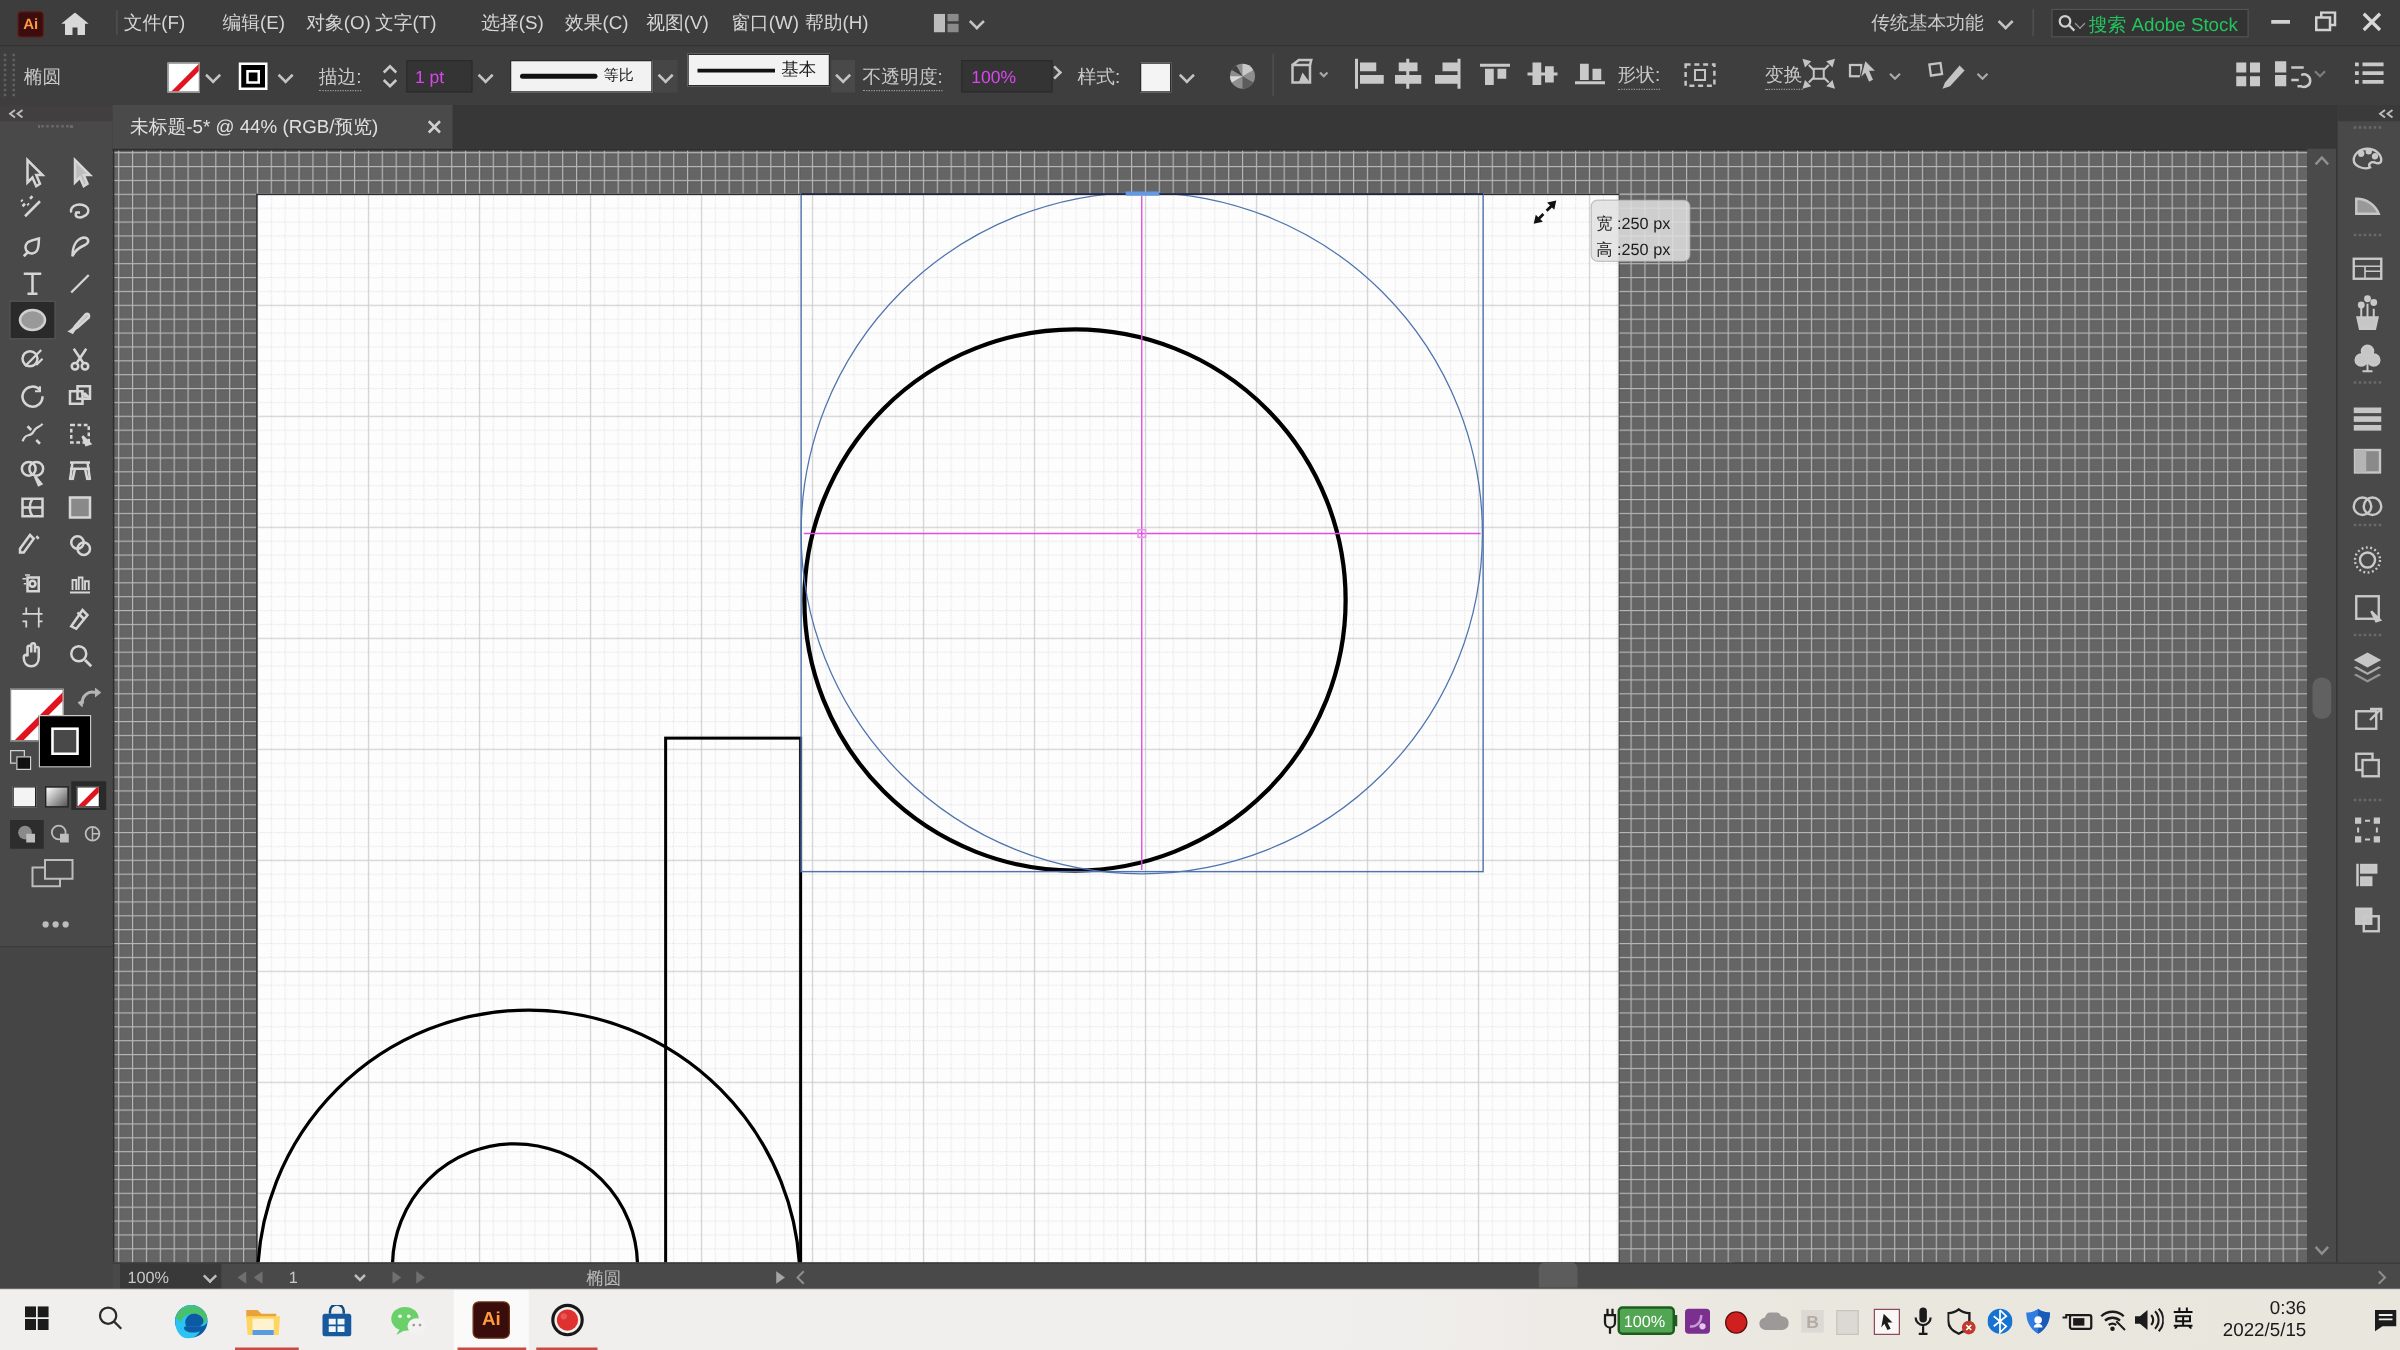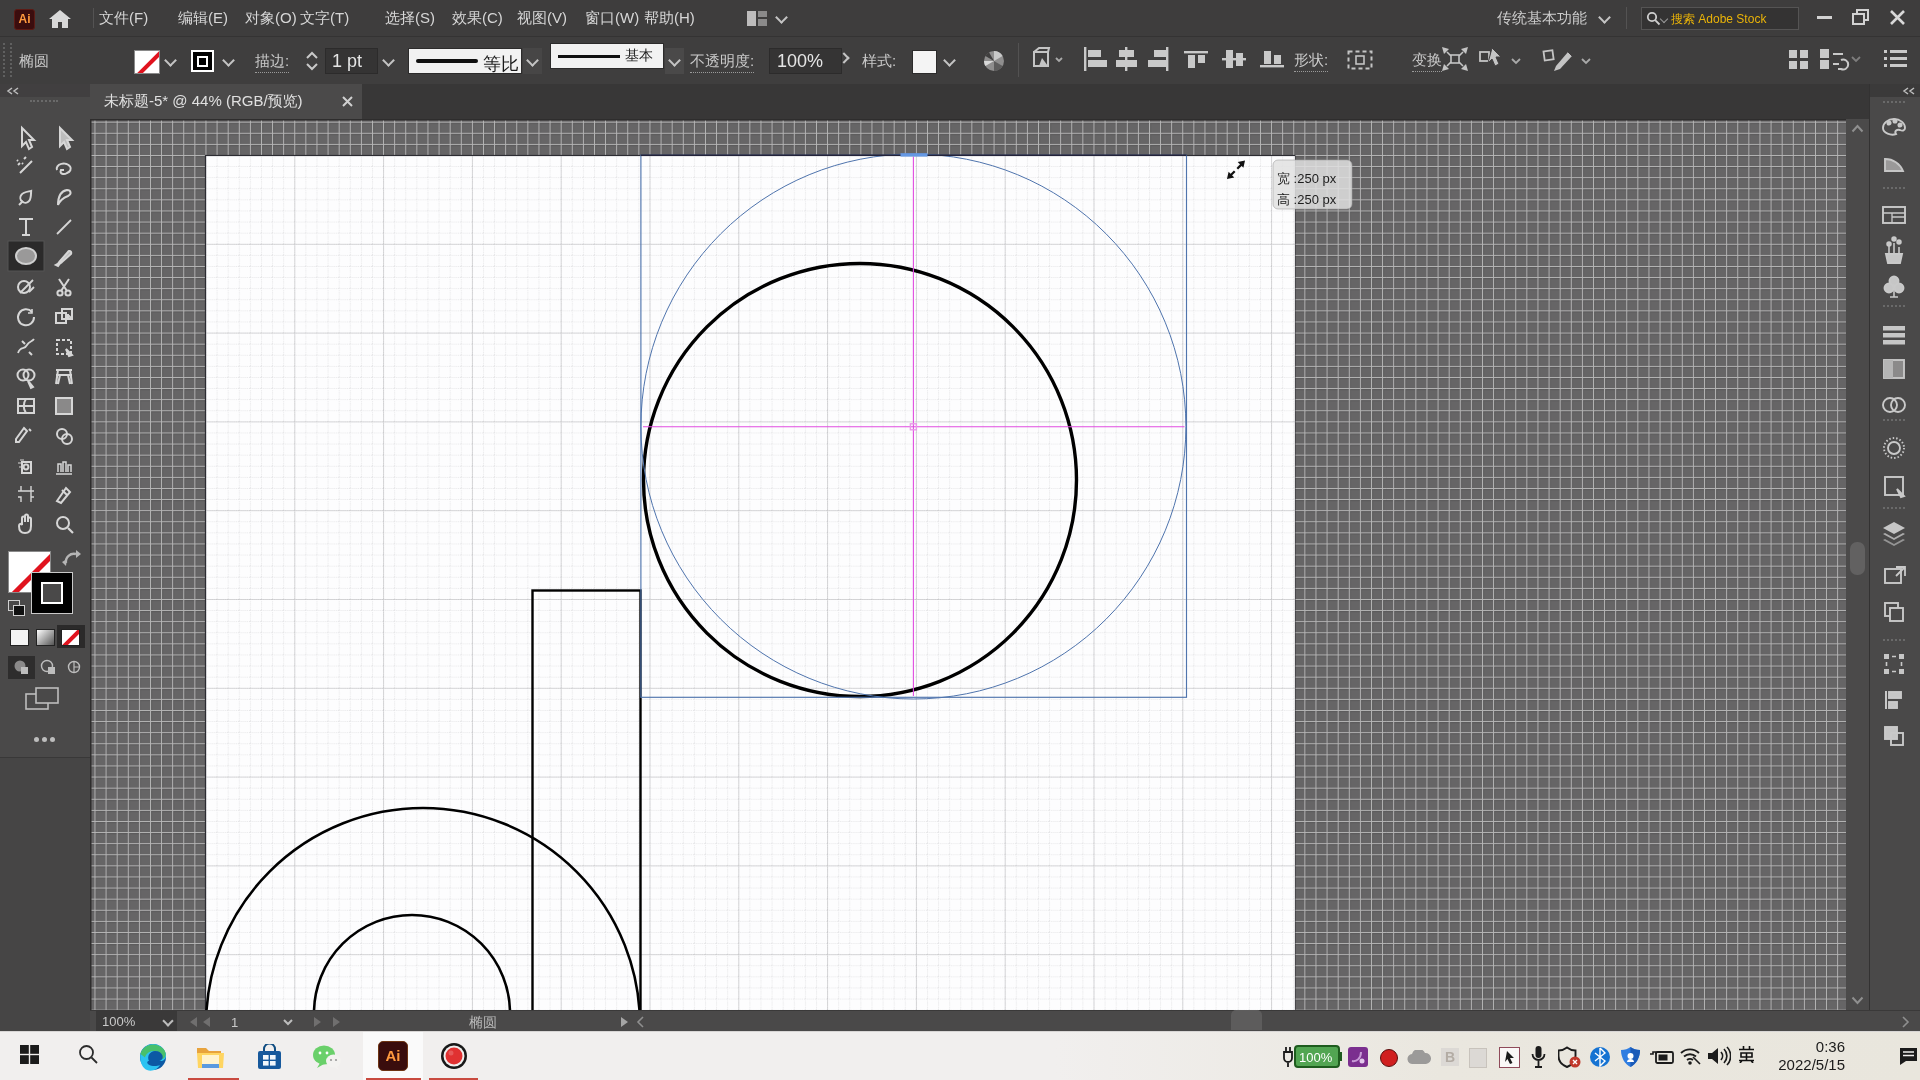--- a/index.html
+++ b/index.html
@@ -1,20 +1,20 @@
 <!DOCTYPE html>
 <html><head><meta charset="utf-8">
 <style>
 html,body{margin:0;padding:0;width:1920px;height:1080px;overflow:hidden;background:#3e3d3d;font-family:"Liberation Sans",sans-serif;}
 .ab{position:absolute}
 .t{color:#d6d6d6;font-size:15px;white-space:nowrap}
 .lbl{color:#c9c9c9;font-size:15px;white-space:nowrap}
 .dot{border-bottom:1px dotted #9a9a9a;padding-bottom:1px}
 .chev{width:7px;height:7px;border-left:2px solid #c4c4c4;border-bottom:2px solid #c4c4c4;transform:rotate(-45deg)}
-.fieldd{background:#353434;border:1px solid #2c2b2b;color:#e5e5e5;font-size:18px}
+.fieldd{background:#353434;border:1px solid #2c2b2b;color:#d946ef;font-size:14px}
 .fieldw{background:#f2f2f2;border:1px solid #2c2b2b;color:#1a1a1a;font-size:14px}
 .grip{width:5px;border-left:2px dotted #606060;border-right:2px dotted #606060}
 </style></head>
 <body>
 
 <div class="ab" style="left:0;top:0;width:1920px;height:36px;background:#3e3d3d">
  <div class="ab" style="left:14px;top:9px;width:19px;height:19px;background:#3b0d0e;border:1px solid #5c1a14;border-radius:3px;color:#ff9a3e;font-size:12px;font-weight:bold;text-align:center;line-height:19px">Ai</div>
  <svg class="ab" style="left:49px;top:10px" width="22" height="18" viewBox="0 0 22 18">
       <path d="M11 0L0 9h3v9h6v-6h4v6h6V9h3z" fill="#d8d8d8"></path>
     </svg>
@@ -36,21 +36,21 @@
  <div class="ab chev" style="left:777px;top:13px"></div>
  <span class="ab t" style="left:1497px;top:9px;color:#cccccc">传统基本功能</span>
  <div class="ab chev" style="left:1600px;top:13px"></div>
  <div class="ab" style="left:1626px;top:7px;width:1px;height:22px;background:#545353"></div>
  <div class="ab" style="left:1641px;top:7px;width:156px;height:21px;background:#343333;border:1px solid #555454">
    <svg class="ab" style="left:4px;top:3px" width="15" height="15" viewBox="0 0 15 15">
         <circle cx="6" cy="6" r="4.2" fill="none" stroke="#cfcfcf" stroke-width="1.8"></circle>
         <path d="M9.2 9.2L13.5 13.5" stroke="#cfcfcf" stroke-width="1.8"></path>
       </svg>
    <div class="ab" style="left:19px;top:8px;width:5px;height:5px;border-left:1.5px solid #9a9a9a;border-bottom:1.5px solid #9a9a9a;transform:rotate(-45deg)"></div>
-   <span class="ab" style="left:29px;top:3px;font-size:12px;color:#eab308">搜索 Adobe Stock</span>
+   <span class="ab" style="left:29px;top:3px;font-size:15px;color:#22c55e">搜索 Adobe Stock</span>
  </div>
  <div class="ab" style="left:1817px;top:16px;width:15px;height:3px;background:#d2d2d2"></div>
  <svg class="ab" style="left:1852px;top:9px" width="18" height="17" viewBox="0 0 18 17">
       <rect x="5" y="1" width="11" height="10" fill="none" stroke="#d2d2d2" stroke-width="2"></rect>
       <rect x="1" y="5" width="11" height="10" fill="#3e3d3d" stroke="#d2d2d2" stroke-width="2"></rect>
     </svg>
  <svg class="ab" style="left:1889px;top:9px" width="17" height="17" viewBox="0 0 17 17">
       <path d="M2 2l13 13M15 2L2 15" stroke="#d8d8d8" stroke-width="2.6"></path>
     </svg>
 </div>
@@ -69,21 +69,21 @@
  <div class="ab chev" style="left:224px;top:19px"></div>
  <span class="ab lbl dot" style="left:255px;top:15px">描边:</span>
  <svg class="ab" style="left:305px;top:14px" width="14" height="20" viewBox="0 0 14 20">
       <path d="M2 7l5-5 5 5" fill="none" stroke="#c9c9c9" stroke-width="2"></path>
       <path d="M2 13l5 5 5-5" fill="none" stroke="#c9c9c9" stroke-width="2"></path>
     </svg>
  <div class="ab fieldd" style="left:325px;top:11px;width:45px;height:24px;line-height:24px;padding-left:6px">1 pt</div>
  <div class="ab chev" style="left:384px;top:19px"></div>
  <div class="ab fieldw" style="left:408px;top:11px;width:112px;height:24px">
       <div style="position:absolute;left:7px;top:10px;width:62px;height:4px;background:#111;border-radius:2px"></div>
-      <span style="position:absolute;left:74px;top:3px;font-size:18px">等比</span>
+      <span style="position:absolute;left:74px;top:3px;font-size:12px">等比</span>
     </div>
  <div class="ab" style="left:523px;top:11px;width:19px;height:26px;background:#474646"></div>
  <div class="ab chev" style="left:528px;top:19px"></div>
  <div class="ab fieldw" style="left:550px;top:6px;width:112px;height:24px">
       <div style="position:absolute;left:7px;top:11px;width:62px;height:2.5px;background:#111"></div>
       <span style="position:absolute;left:74px;top:3px;font-size:14px">基本</span>
     </div>
  <div class="ab" style="left:665px;top:11px;width:19px;height:26px;background:#4a4949"></div>
  <div class="ab chev" style="left:670px;top:19px"></div>
  <span class="ab lbl dot" style="left:690px;top:15px">不透明度:</span>

